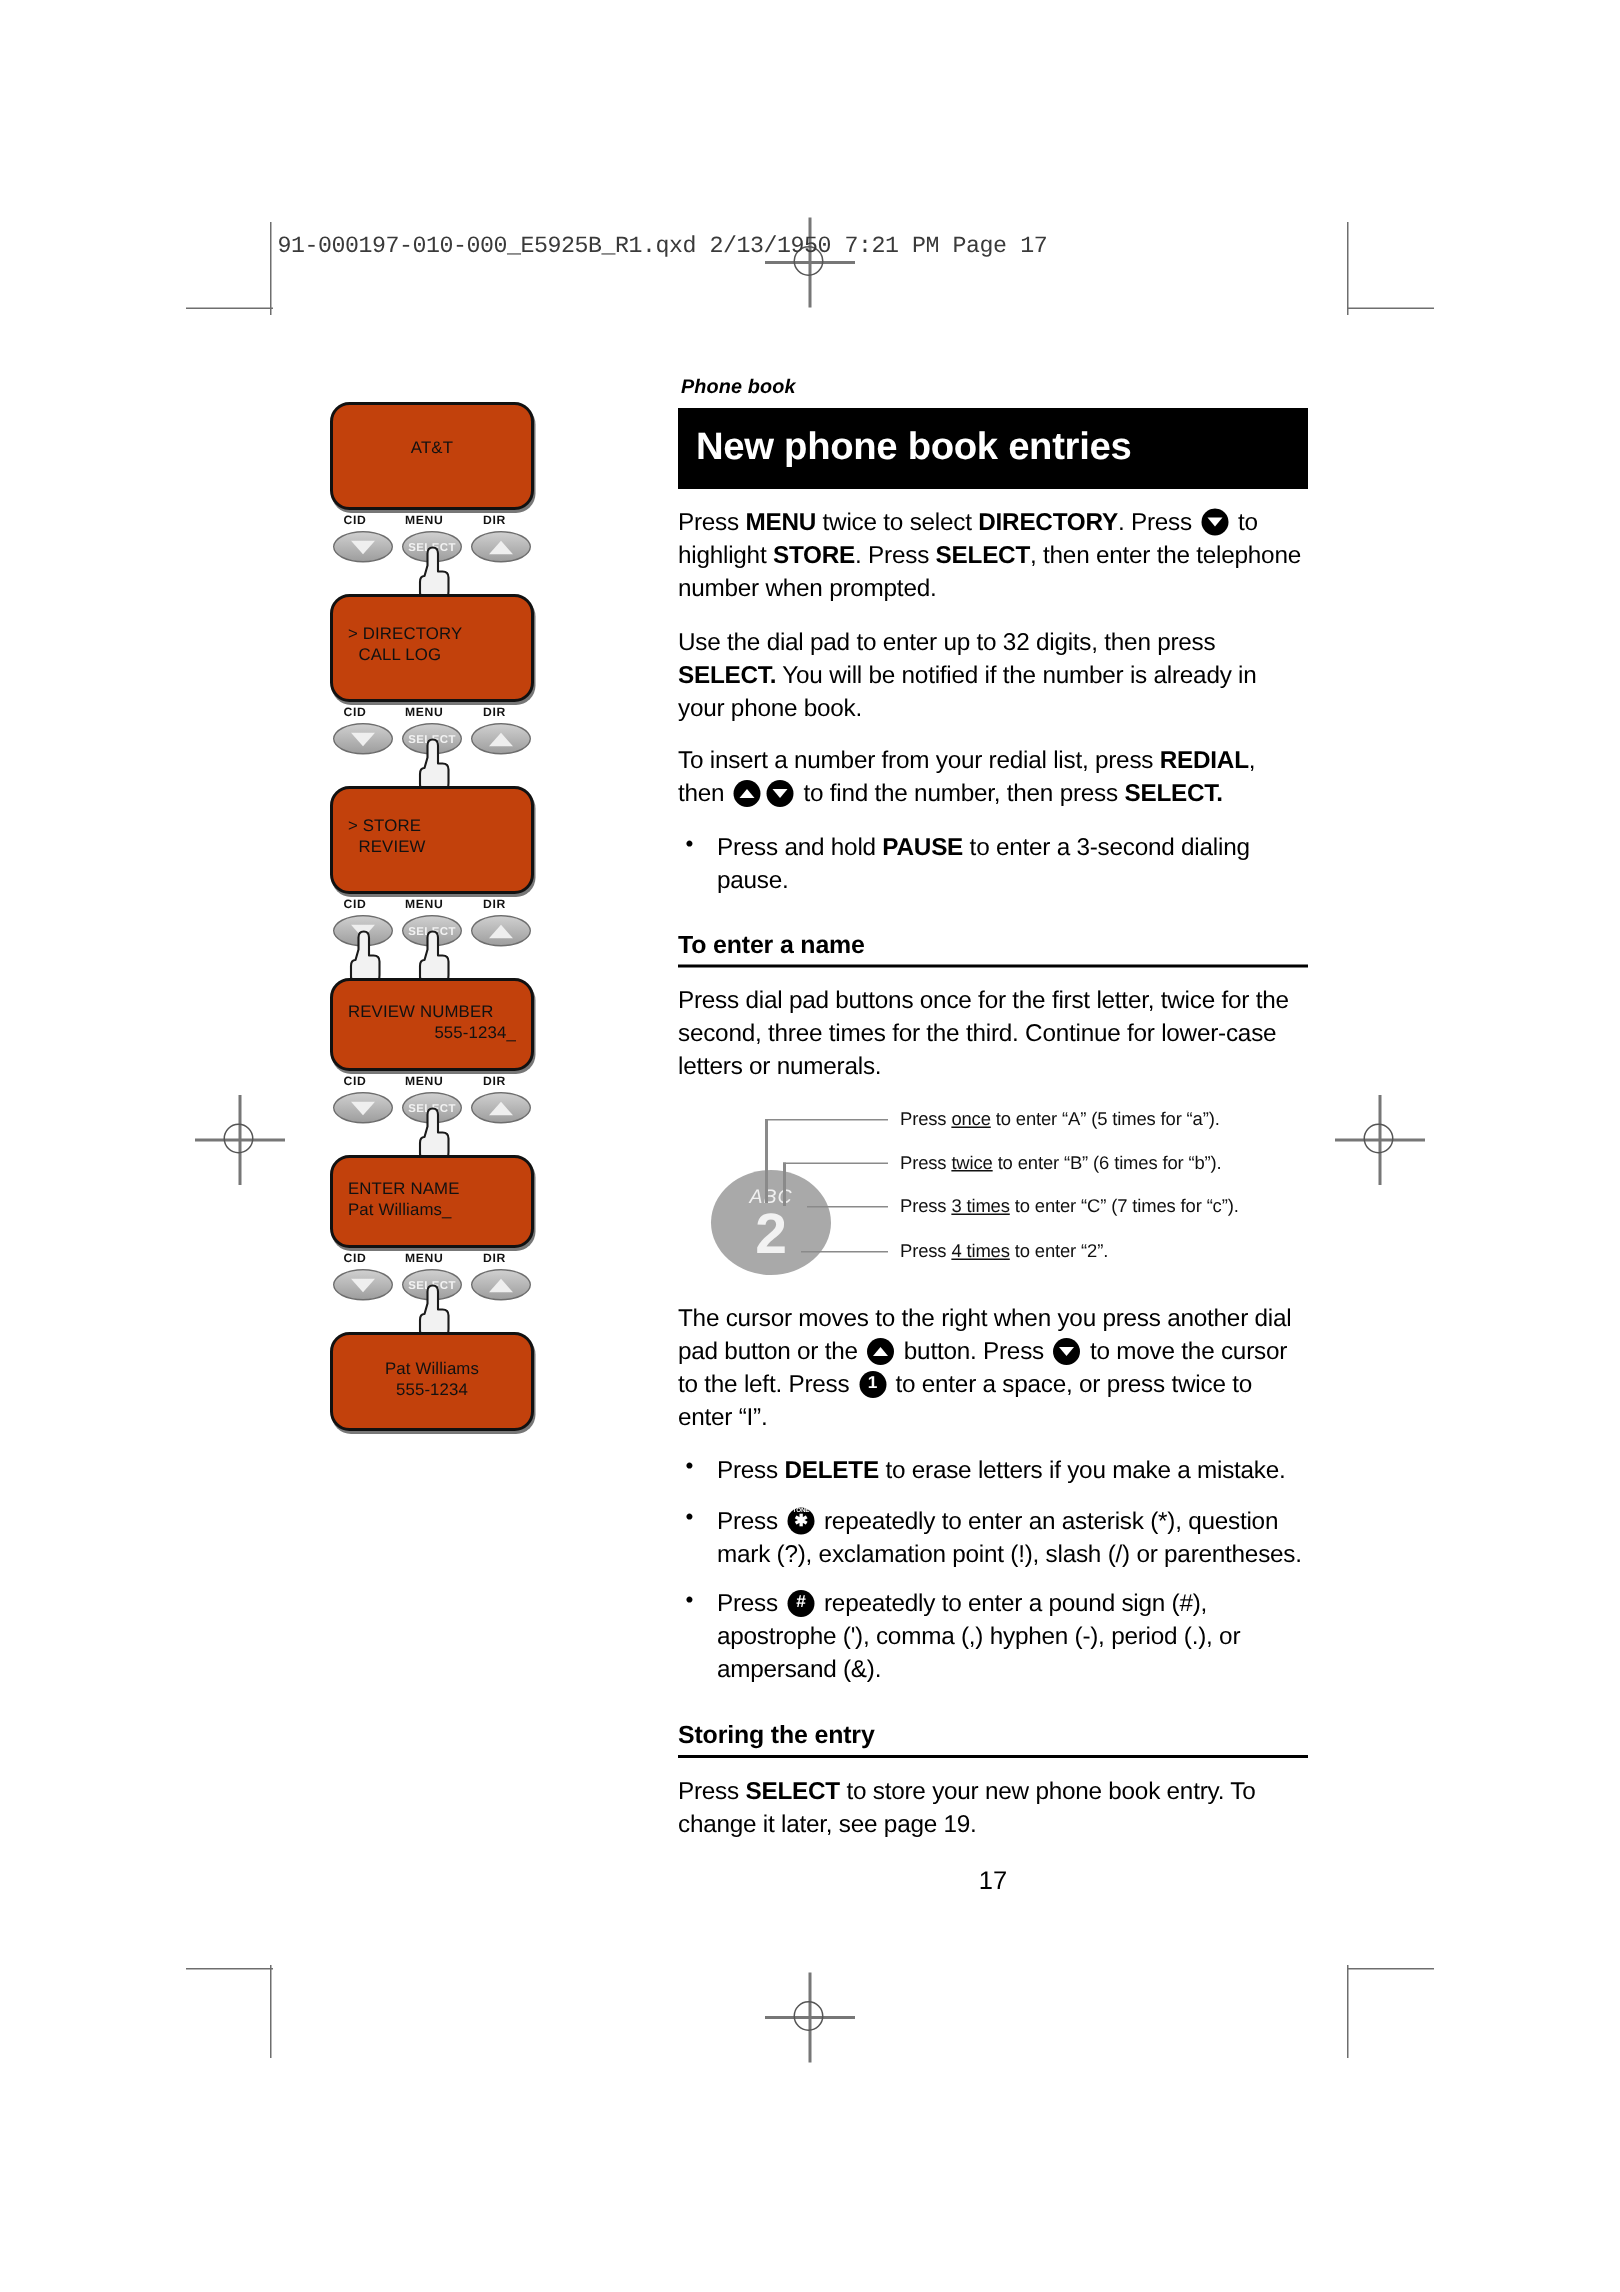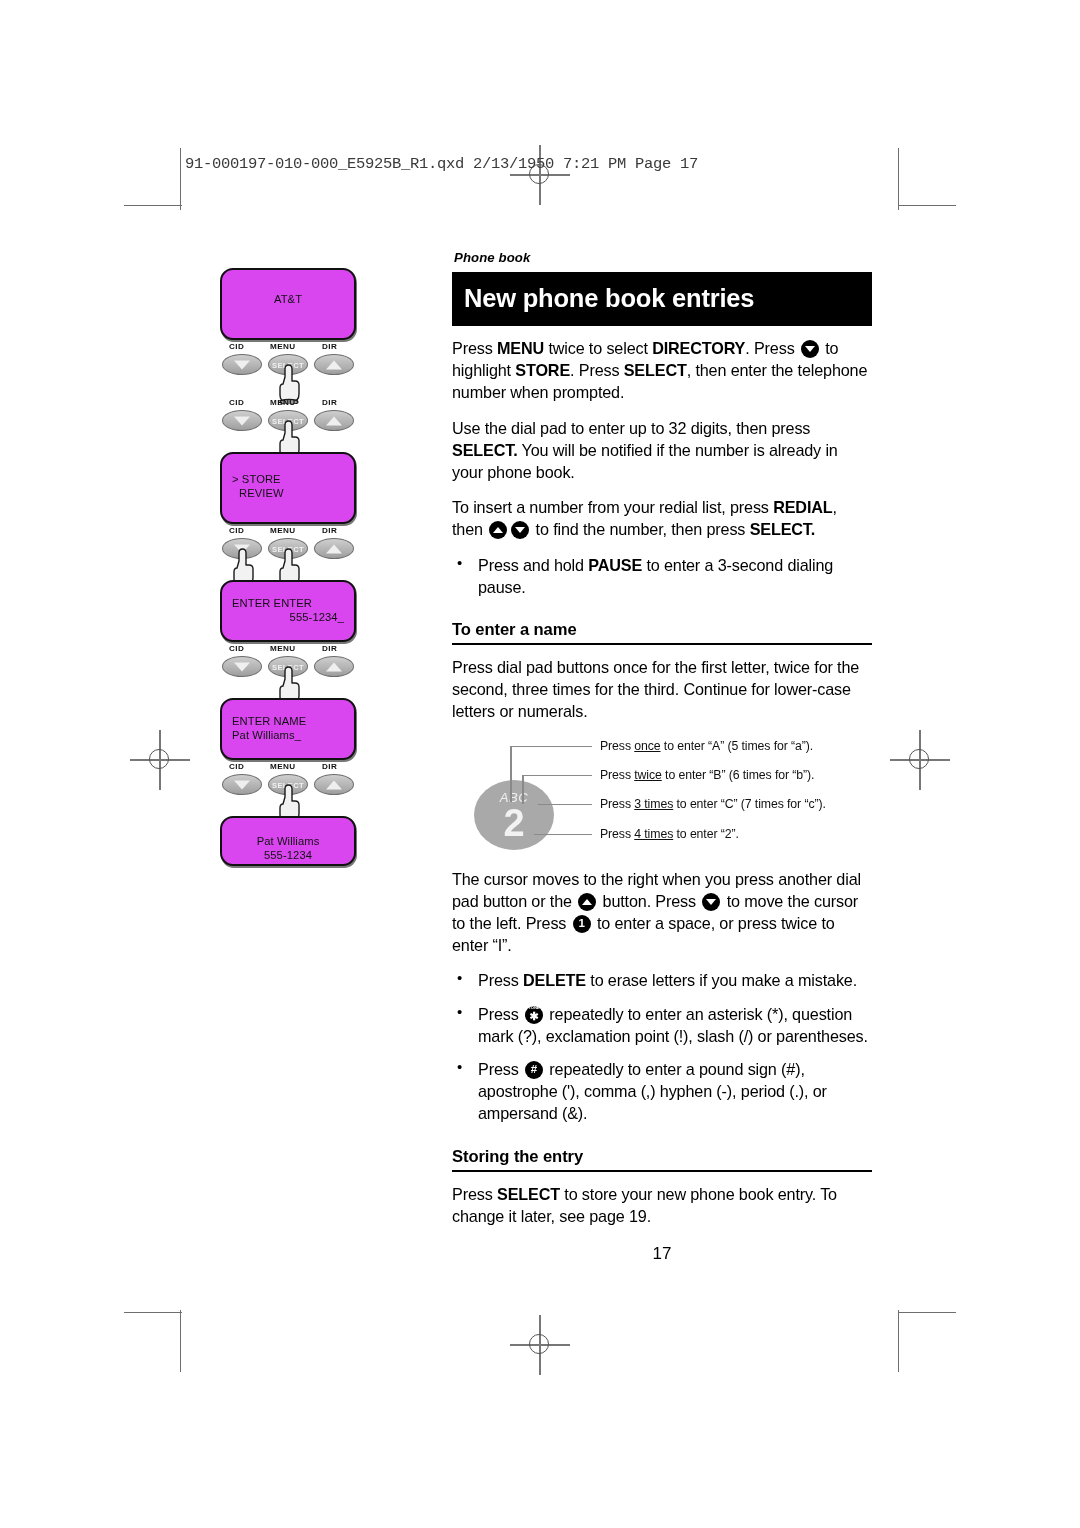--- a/index.html
+++ b/index.html
@@ -17,21 +17,21 @@
   .regmark{position:absolute;width:60px;height:60px;}
   .regmark .rc{position:absolute;left:19px;top:19px;width:20px;height:20px;
       border:1.1px solid #555;border-radius:50%;box-sizing:border-box;}
   .regmark .rv{position:absolute;left:29.4px;top:0;width:1.2px;height:60px;background:#777;}
   .regmark .rh{position:absolute;left:0;top:29.4px;width:60px;height:1.2px;background:#777;}
 
   
   .illus-col{position:absolute;left:220px;top:268px;width:140px;}
 
   .lcd{width:136px;border:2.2px solid #111;border-radius:13px;
-       background:#d946ef;box-sizing:border-box;position:relative;
+       background:#c2410c;box-sizing:border-box;position:relative;
        box-shadow:1px 2px 0 #777;}
   .lcd-txt{font-size:11.2px;color:#111;line-height:1.28;
        font-family:"Liberation Sans", sans-serif;letter-spacing:.1px;}
   .lcd-center{text-align:center;}
   .lcd-left{text-align:left;}
   .lcd-right{text-align:right;}
 
   .btnrow{position:relative;width:136px;height:56px;}
   .btnlabel{position:absolute;font-size:8.1px;font-weight:bold;color:#111;
        letter-spacing:.45px;}
@@ -150,20 +150,24 @@
         <div class="tri tri-up"></div>
       </div>
     <div class="hand" style="left:56px;top:24px;">
       <svg viewBox="0 0 26 40" width="26" height="40">
         <path d="M9 13 L9 5 Q9 1 12.5 1 Q16 1 16 5 L16 17 L19 17 Q23 17 23 21 L23 30 Q23 38 15 38 L11 38 Q4 38 4 31 L4 24 Q4 20 7 20 Z" fill="#f2f2f2" stroke="#1a1a1a" stroke-width="1.4" stroke-linejoin="round"></path>
         <ellipse cx="13" cy="38" rx="9" ry="2.6" fill="#9a9a9a" stroke="#1a1a1a" stroke-width="1.2"></ellipse>
       </svg>
     </div>
   </div>
 
+  <div class="lcd" style="height:72px;padding:18px 10px 0 10px;">
+    <div class="lcd-txt lcd-left">&gt; DIRECTORY</div>
+    <div class="lcd-txt lcd-left" style="padding-left:7px;">CALL LOG</div>
+  </div>
   <div class="btnrow">
     <div class="btnlabel" style="left:9px;top:2px;">CID</div>
     <div class="btnlabel" style="left:50px;top:2px;">MENU</div>
     <div class="btnlabel" style="left:102px;top:2px;">DIR</div>
     <div class="btn" style="left:2px;top:14px;">
         <div class="tri tri-down"></div>
       </div>
     <div class="btn" style="left:48px;top:14px;">
         <div class="sel">SELECT</div>
       </div>
@@ -203,21 +207,21 @@
     </div>
     <div class="hand" style="left:56px;top:24px;">
       <svg viewBox="0 0 26 40" width="26" height="40">
         <path d="M9 13 L9 5 Q9 1 12.5 1 Q16 1 16 5 L16 17 L19 17 Q23 17 23 21 L23 30 Q23 38 15 38 L11 38 Q4 38 4 31 L4 24 Q4 20 7 20 Z" fill="#f2f2f2" stroke="#1a1a1a" stroke-width="1.4" stroke-linejoin="round"></path>
         <ellipse cx="13" cy="38" rx="9" ry="2.6" fill="#9a9a9a" stroke="#1a1a1a" stroke-width="1.2"></ellipse>
       </svg>
     </div>
   </div>
 
   <div class="lcd" style="height:62px;padding:14px 10px 0 10px;">
-    <div class="lcd-txt lcd-left">ENTER ENTER</div>
+    <div class="lcd-txt lcd-left">REVIEW NUMBER</div>
     <div class="lcd-txt lcd-right">555-1234_</div>
   </div>
   <div class="btnrow">
     <div class="btnlabel" style="left:9px;top:2px;">CID</div>
     <div class="btnlabel" style="left:50px;top:2px;">MENU</div>
     <div class="btnlabel" style="left:102px;top:2px;">DIR</div>
     <div class="btn" style="left:2px;top:14px;">
         <div class="tri tri-down"></div>
       </div>
     <div class="btn" style="left:48px;top:14px;">
@@ -252,21 +256,21 @@
         <div class="tri tri-up"></div>
       </div>
     <div class="hand" style="left:56px;top:24px;">
       <svg viewBox="0 0 26 40" width="26" height="40">
         <path d="M9 13 L9 5 Q9 1 12.5 1 Q16 1 16 5 L16 17 L19 17 Q23 17 23 21 L23 30 Q23 38 15 38 L11 38 Q4 38 4 31 L4 24 Q4 20 7 20 Z" fill="#f2f2f2" stroke="#1a1a1a" stroke-width="1.4" stroke-linejoin="round"></path>
         <ellipse cx="13" cy="38" rx="9" ry="2.6" fill="#9a9a9a" stroke="#1a1a1a" stroke-width="1.2"></ellipse>
       </svg>
     </div>
   </div>
 
-  <div class="lcd" style="height:50px;padding:16px 10px 0 10px;">
+  <div class="lcd" style="height:66px;padding:16px 10px 0 10px;">
     <div class="lcd-txt lcd-center">Pat Williams</div>
     <div class="lcd-txt lcd-center">555-1234</div>
   </div>
 </div>
 
 <div class="col">
 
   <div class="kicker">Phone book</div>
 
   <div class="titlebar">

